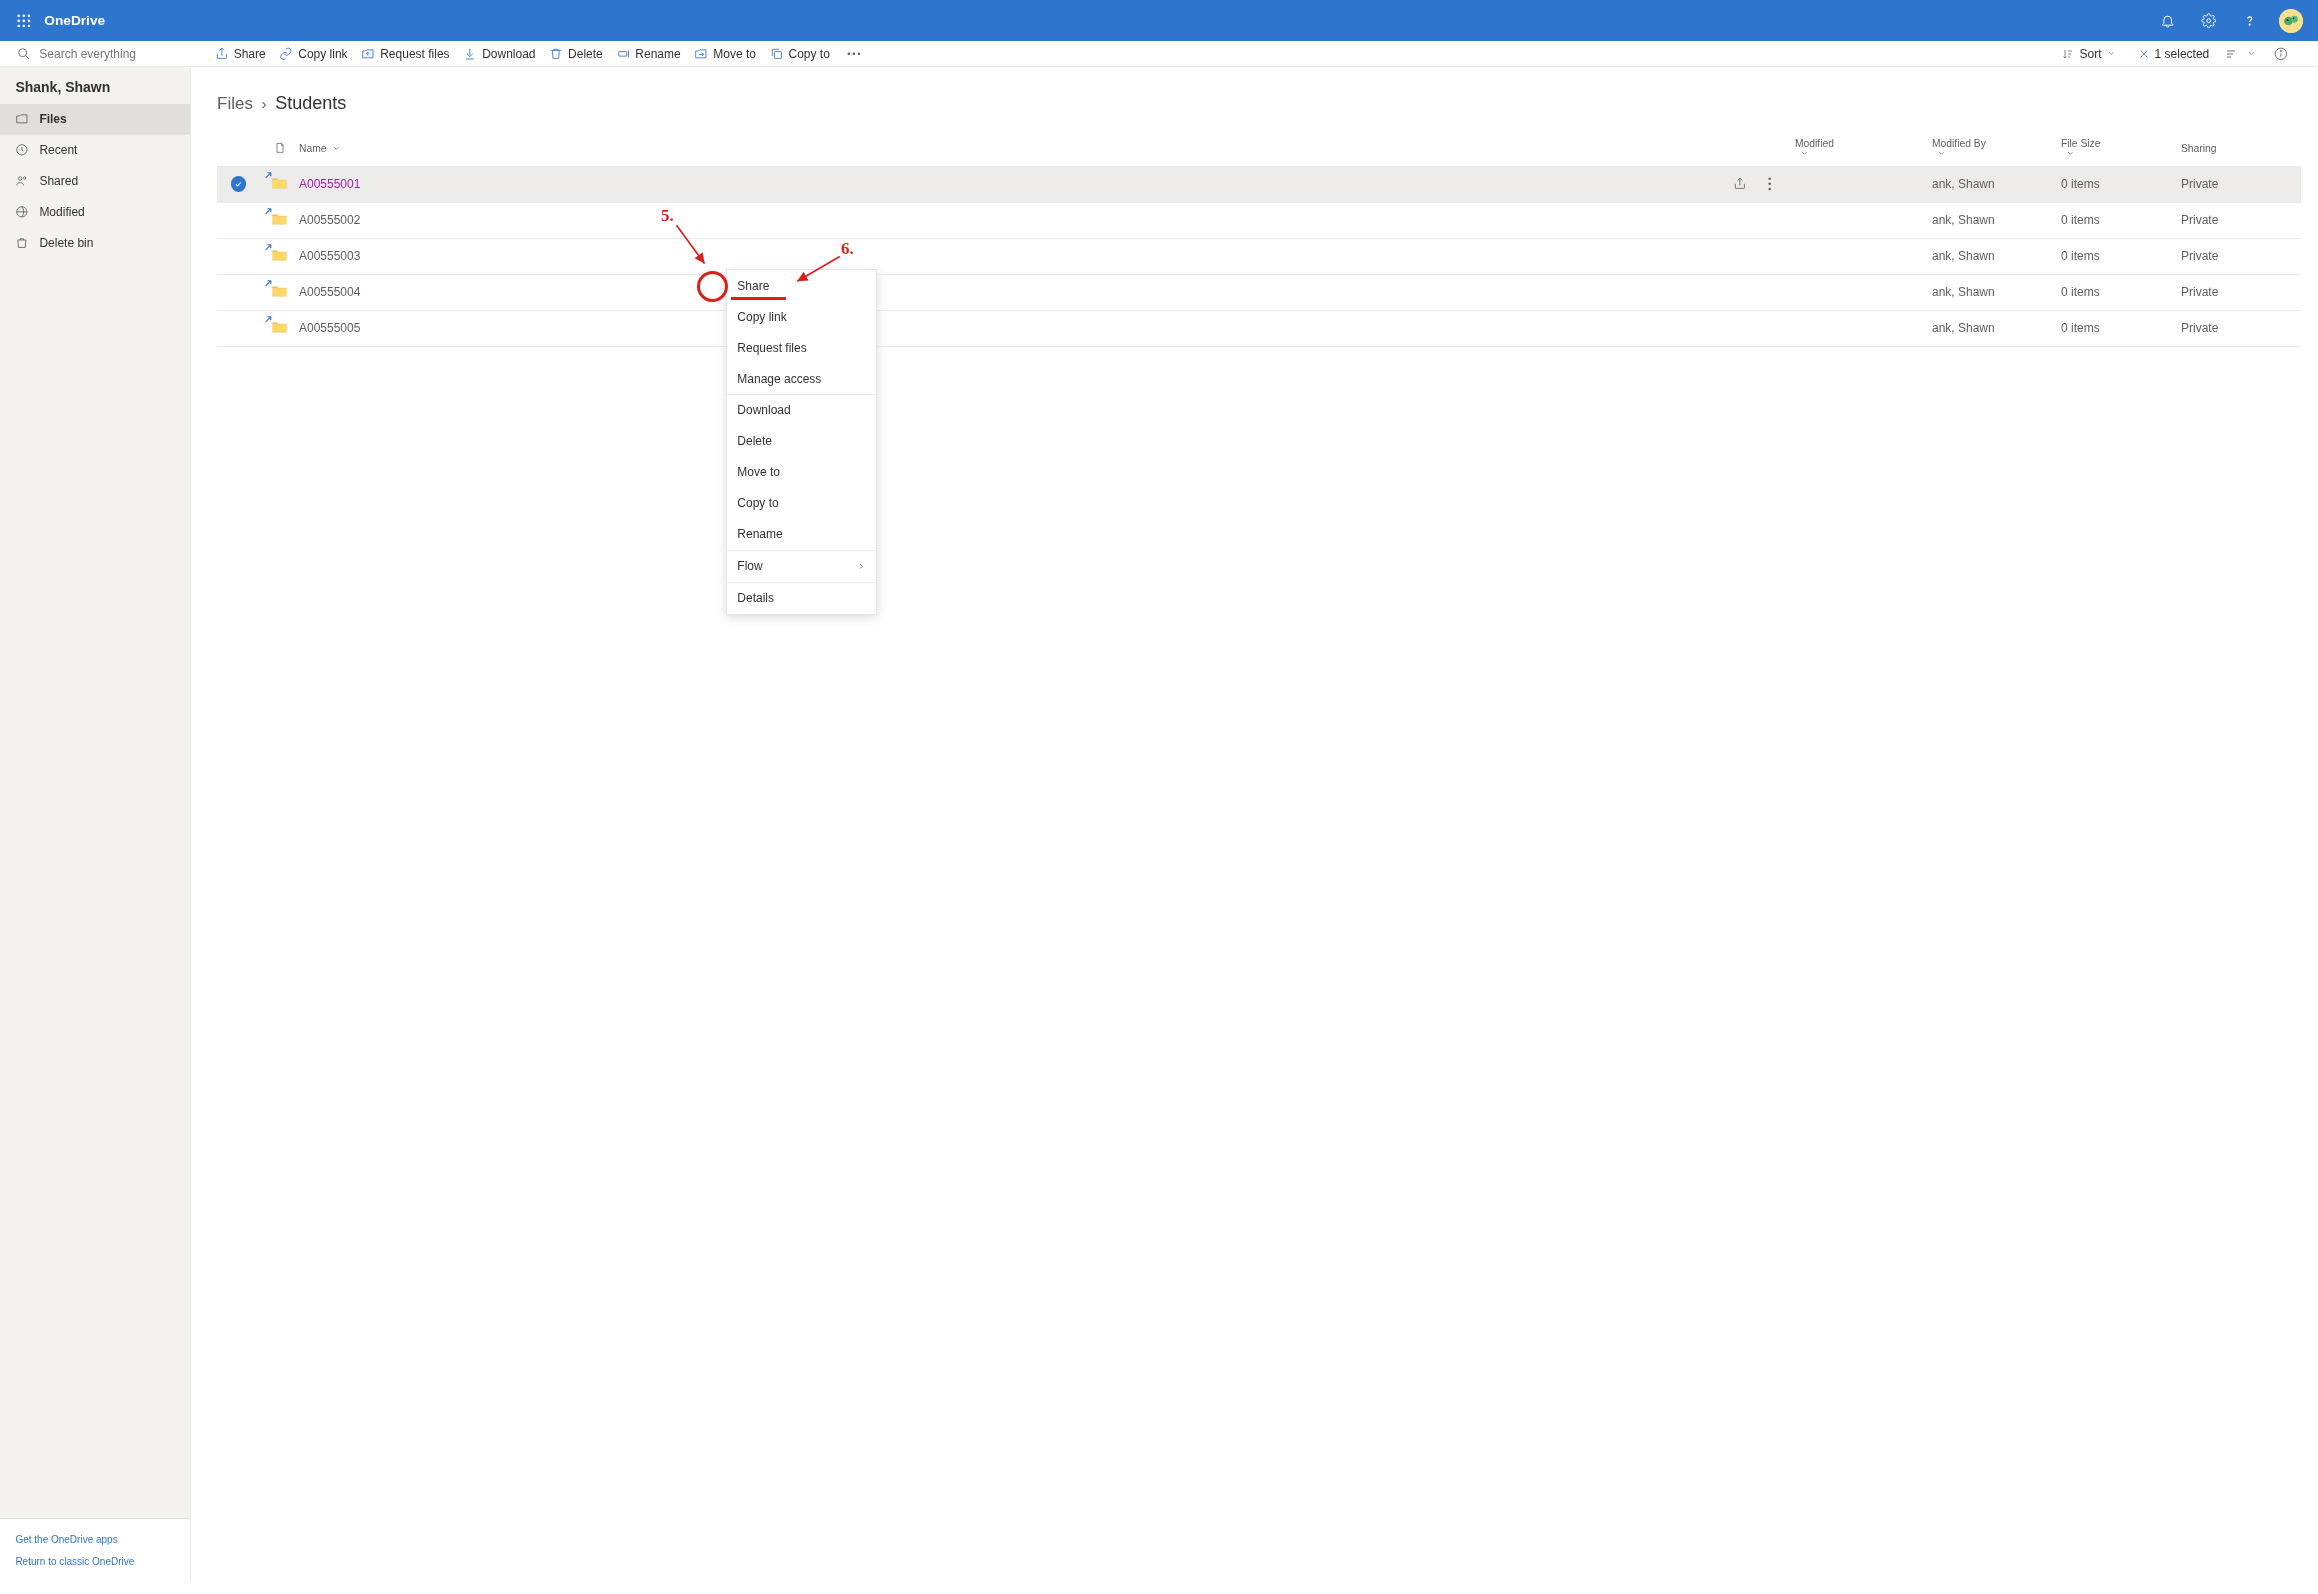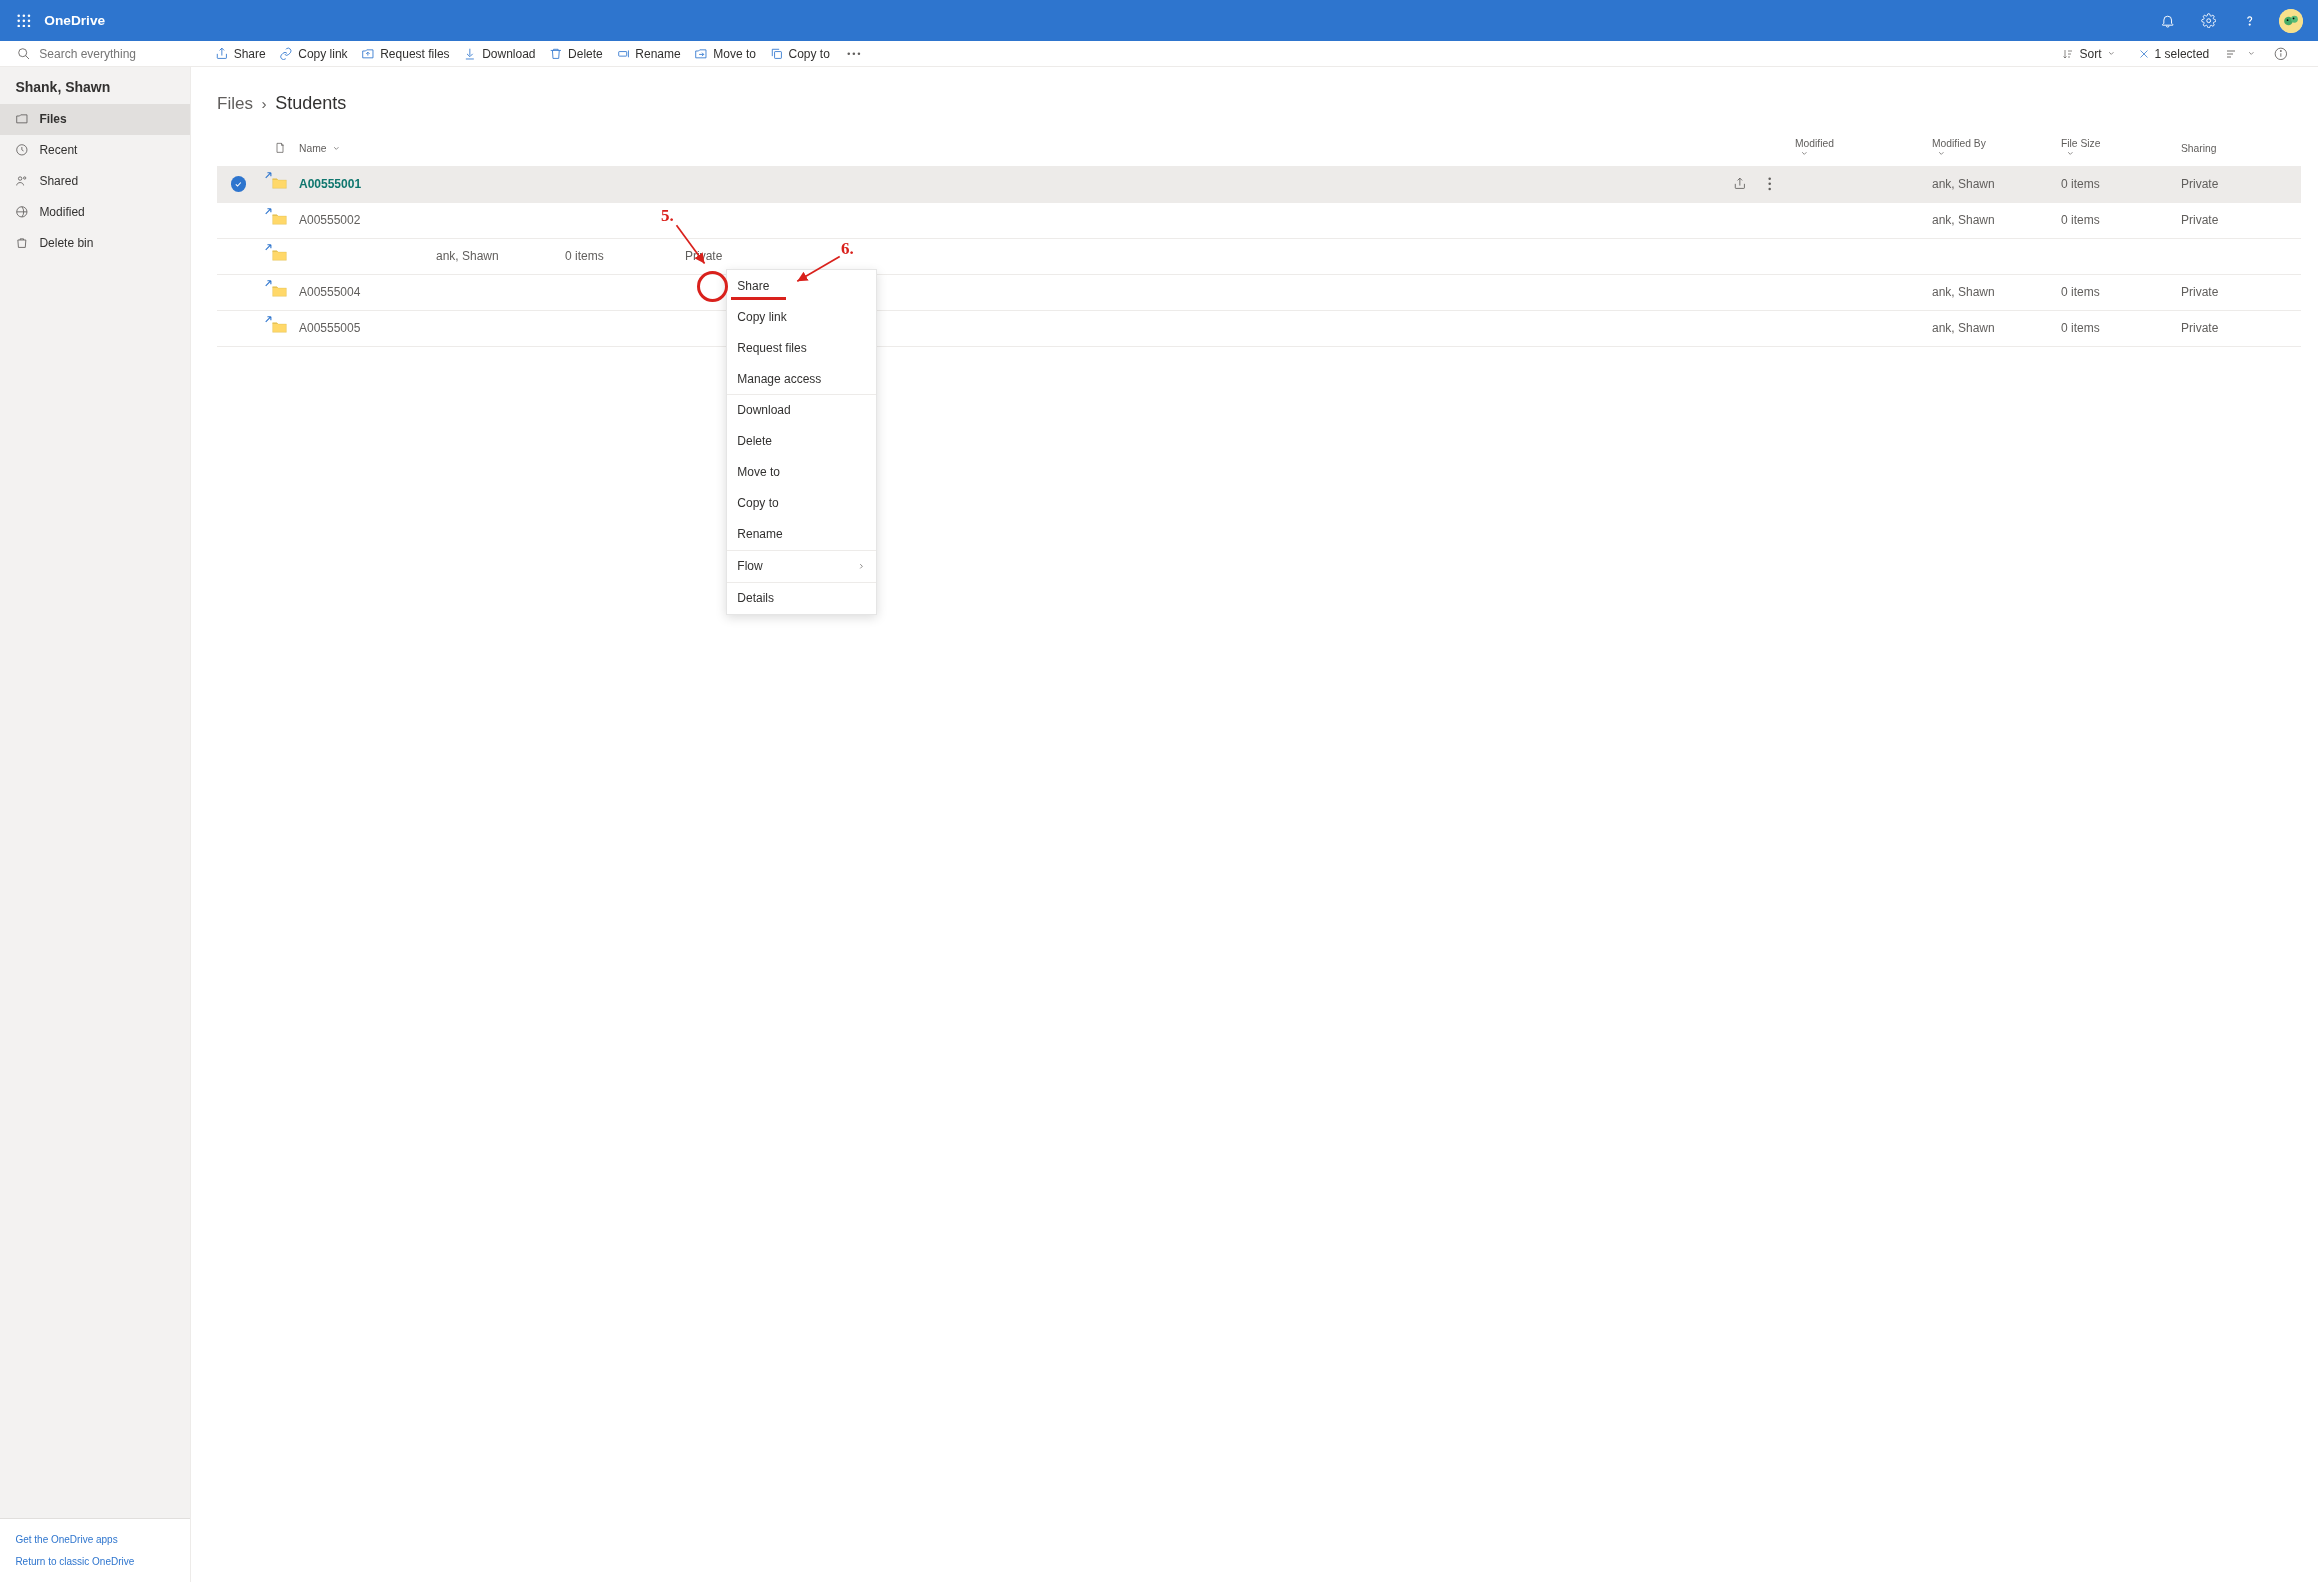--- a/index.html
+++ b/index.html
@@ -50,21 +50,21 @@
   .col-check { width: 43px; display:flex; justify-content:center; }
   .col-icon { width: 39px; display:flex; justify-content:center; }
   .col-name { flex: 1; min-width: 172px; display:flex; align-items:center; }
   .col-mod { width: 137px; }
   .col-by { width: 129px; }
   .col-size { width: 120px; }
   .col-share { width: 120px; }
   .sort-chev { margin-left: 5.1px; }
   .trow { font-size: 12px; color: #605e5c; }
   .trow.selected { background: #edebe9; }
-  .trow.selected .col-name { font-weight: 700; color: #0f766e; }
+  .trow.selected .col-name { font-weight: 400; color: #a21caf; }
   .folder-icon { width: 17px; height: 17px; position: relative; }
   .link-badge { position: absolute; top: -5.1px; left: -6.9px; font-size: 7.7px; }
   .row-actions { display: flex; align-items: center; gap: 8.6px; margin-left: auto; margin-right: 15.4px; }
   .row-act { width: 20.6px; height: 20.6px; display:flex; align-items:center; justify-content:center; cursor:pointer; color:#605e5c; }
   .row-act.dots { border: 2.6px solid transparent; border-radius: 50%; }
   .trow.selected .row-act.dots { }
   
   .check-circle { width: 15.4px; height: 15.4px; border-radius: 50%; background: #2E75CE; display:flex; align-items:center; justify-content:center; }
   
   
@@ -446,20 +446,23 @@
                   <path d="M2 4h6l2 2h12v12H2z" fill="#ffd869" stroke="#d9b84a" stroke-width="0.5"></path>
                   <path d="M2 4h6l2 2H2z" fill="#e6c255"></path>
                 </svg>
                 <span class="link-badge">
                   <svg width="8.6" height="8.6" viewBox="0 0 10 10">
                     <path d="M2 8L8 2M8 2H4M8 2v4" stroke="#2E75CE" stroke-width="1.3" fill="none"></path>
                   </svg>
                 </span>
               </div>
             </div>
+            <div class="col-name">
+              <span>A00555003</span>
+            </div>
             <div class="col-mod"></div>
             <div class="col-by">ank, Shawn</div>
             <div class="col-size">0 items</div>
             <div class="col-share">Private</div>
           </div>
           <div class="trow">
             <div class="col-check"></div>
             <div class="col-icon">
               <div class="folder-icon">
                 <svg width="17" height="13.7" viewBox="0 0 24 20">

